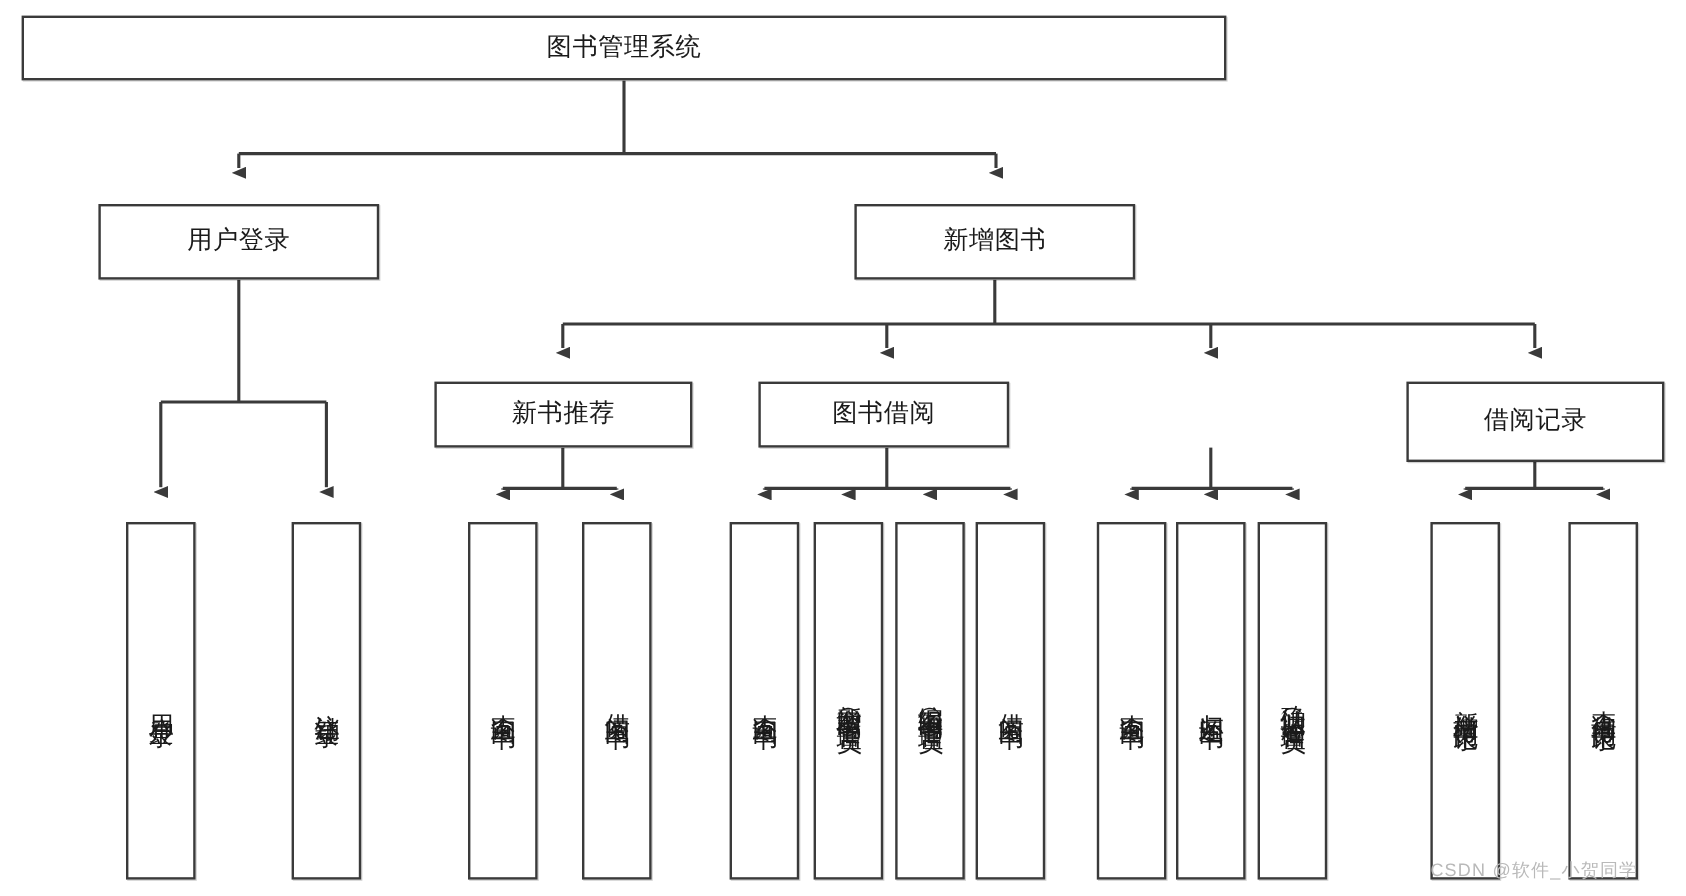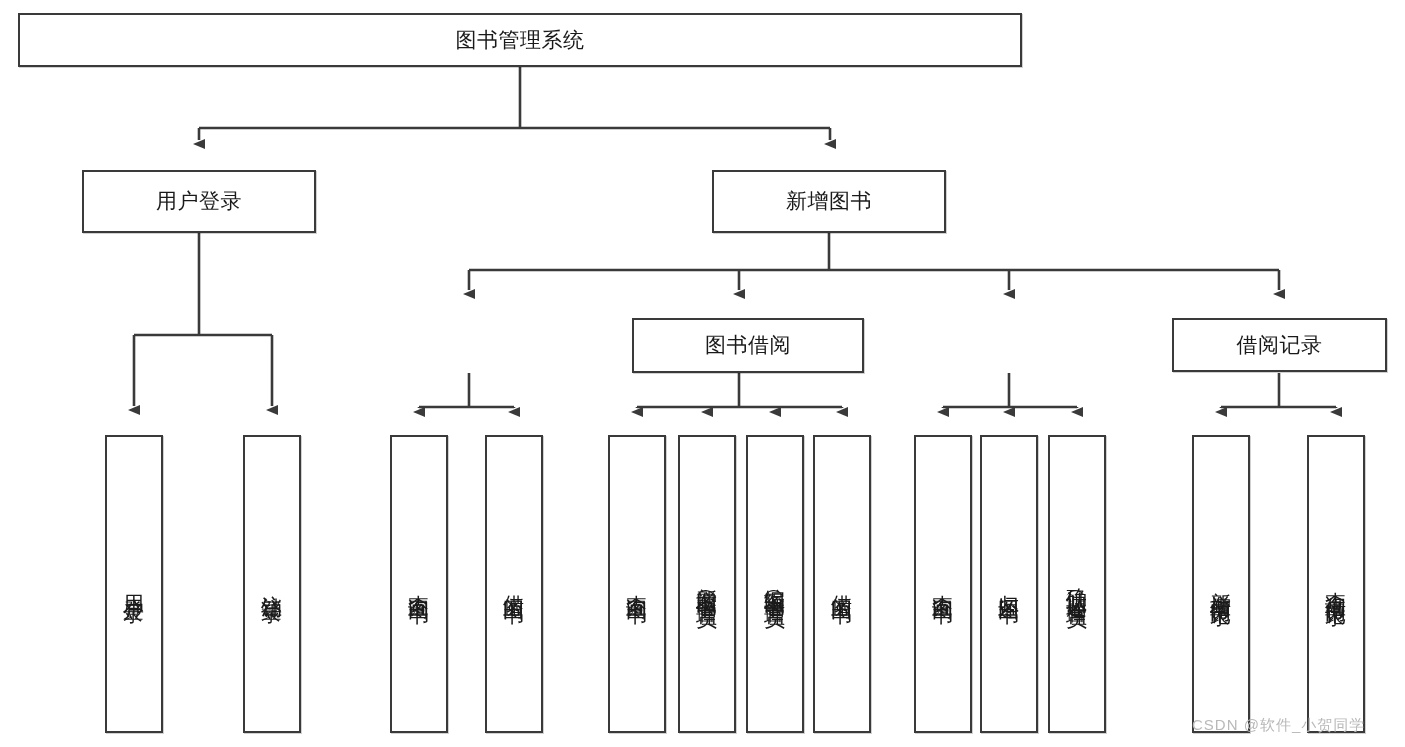--- a/index.html
+++ b/index.html
@@ -130,27 +130,30 @@
   </div>
 
   <div class="node h" style="left:82px; top:170px; width:234px; height:63px;">
     <span class="node-label">用户登录</span>
   </div>
 
   <div class="node h" style="left:712px; top:170px; width:234px; height:63px;">
     <span class="node-label">新增图书</span>
   </div>
 
-
-  <div class="node h" style="left:632px; top:318px; width:232px; height:55px;">
+  <div class="node h" style="left:362px; top:318px; width:215px; height:55px;">
+    <span class="node-label">新书推荐</span>
+  </div>
+
+  <div class="node h" style="left:632px; top:318px; width:209px; height:55px;">
     <span class="node-label">图书借阅</span>
   </div>
 
 
-  <div class="node h" style="left:1172px; top:318px; width:215px; height:54px;">
+  <div class="node h" style="left:1172px; top:318px; width:215px; height:67px;">
     <span class="node-label">借阅记录</span>
   </div>
 
   <div class="node v" style="left:105px; top:435px; width:58px; height:298px;">
     <span class="node-label">用户登录</span>
   </div>
 
   <div class="node v" style="left:243px; top:435px; width:58px; height:298px;">
     <span class="node-label">注销登录</span>
   </div>

